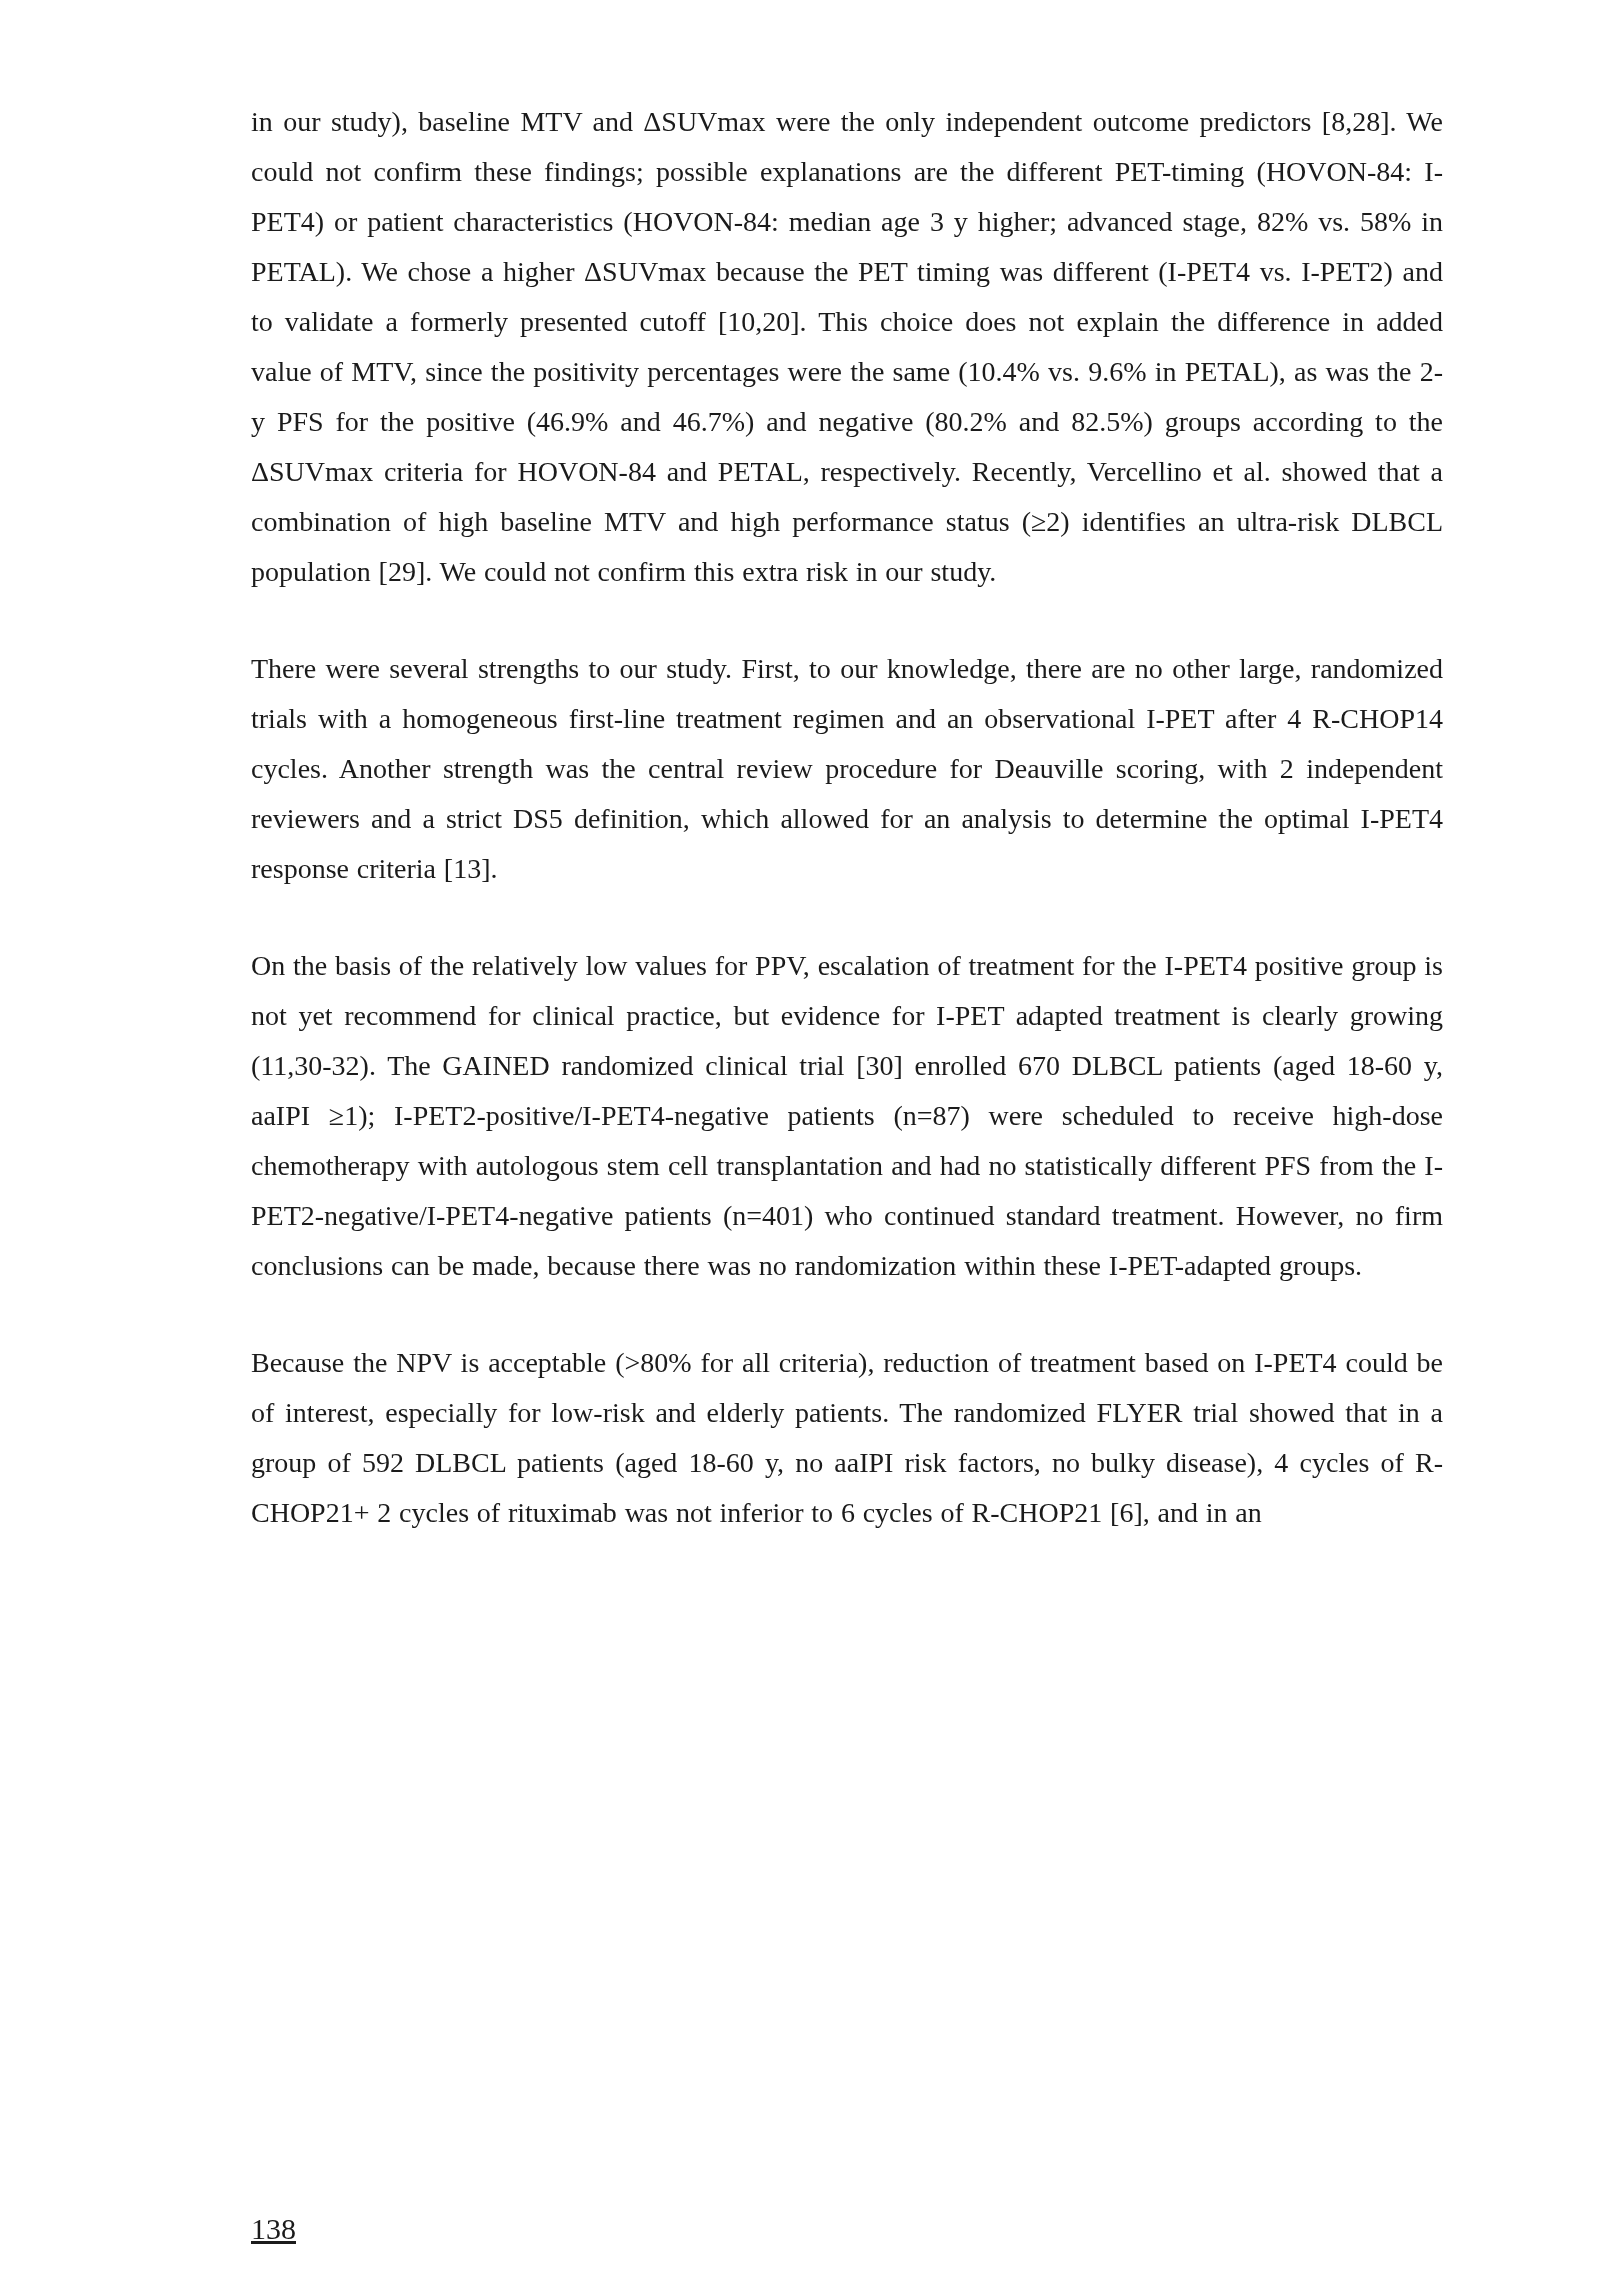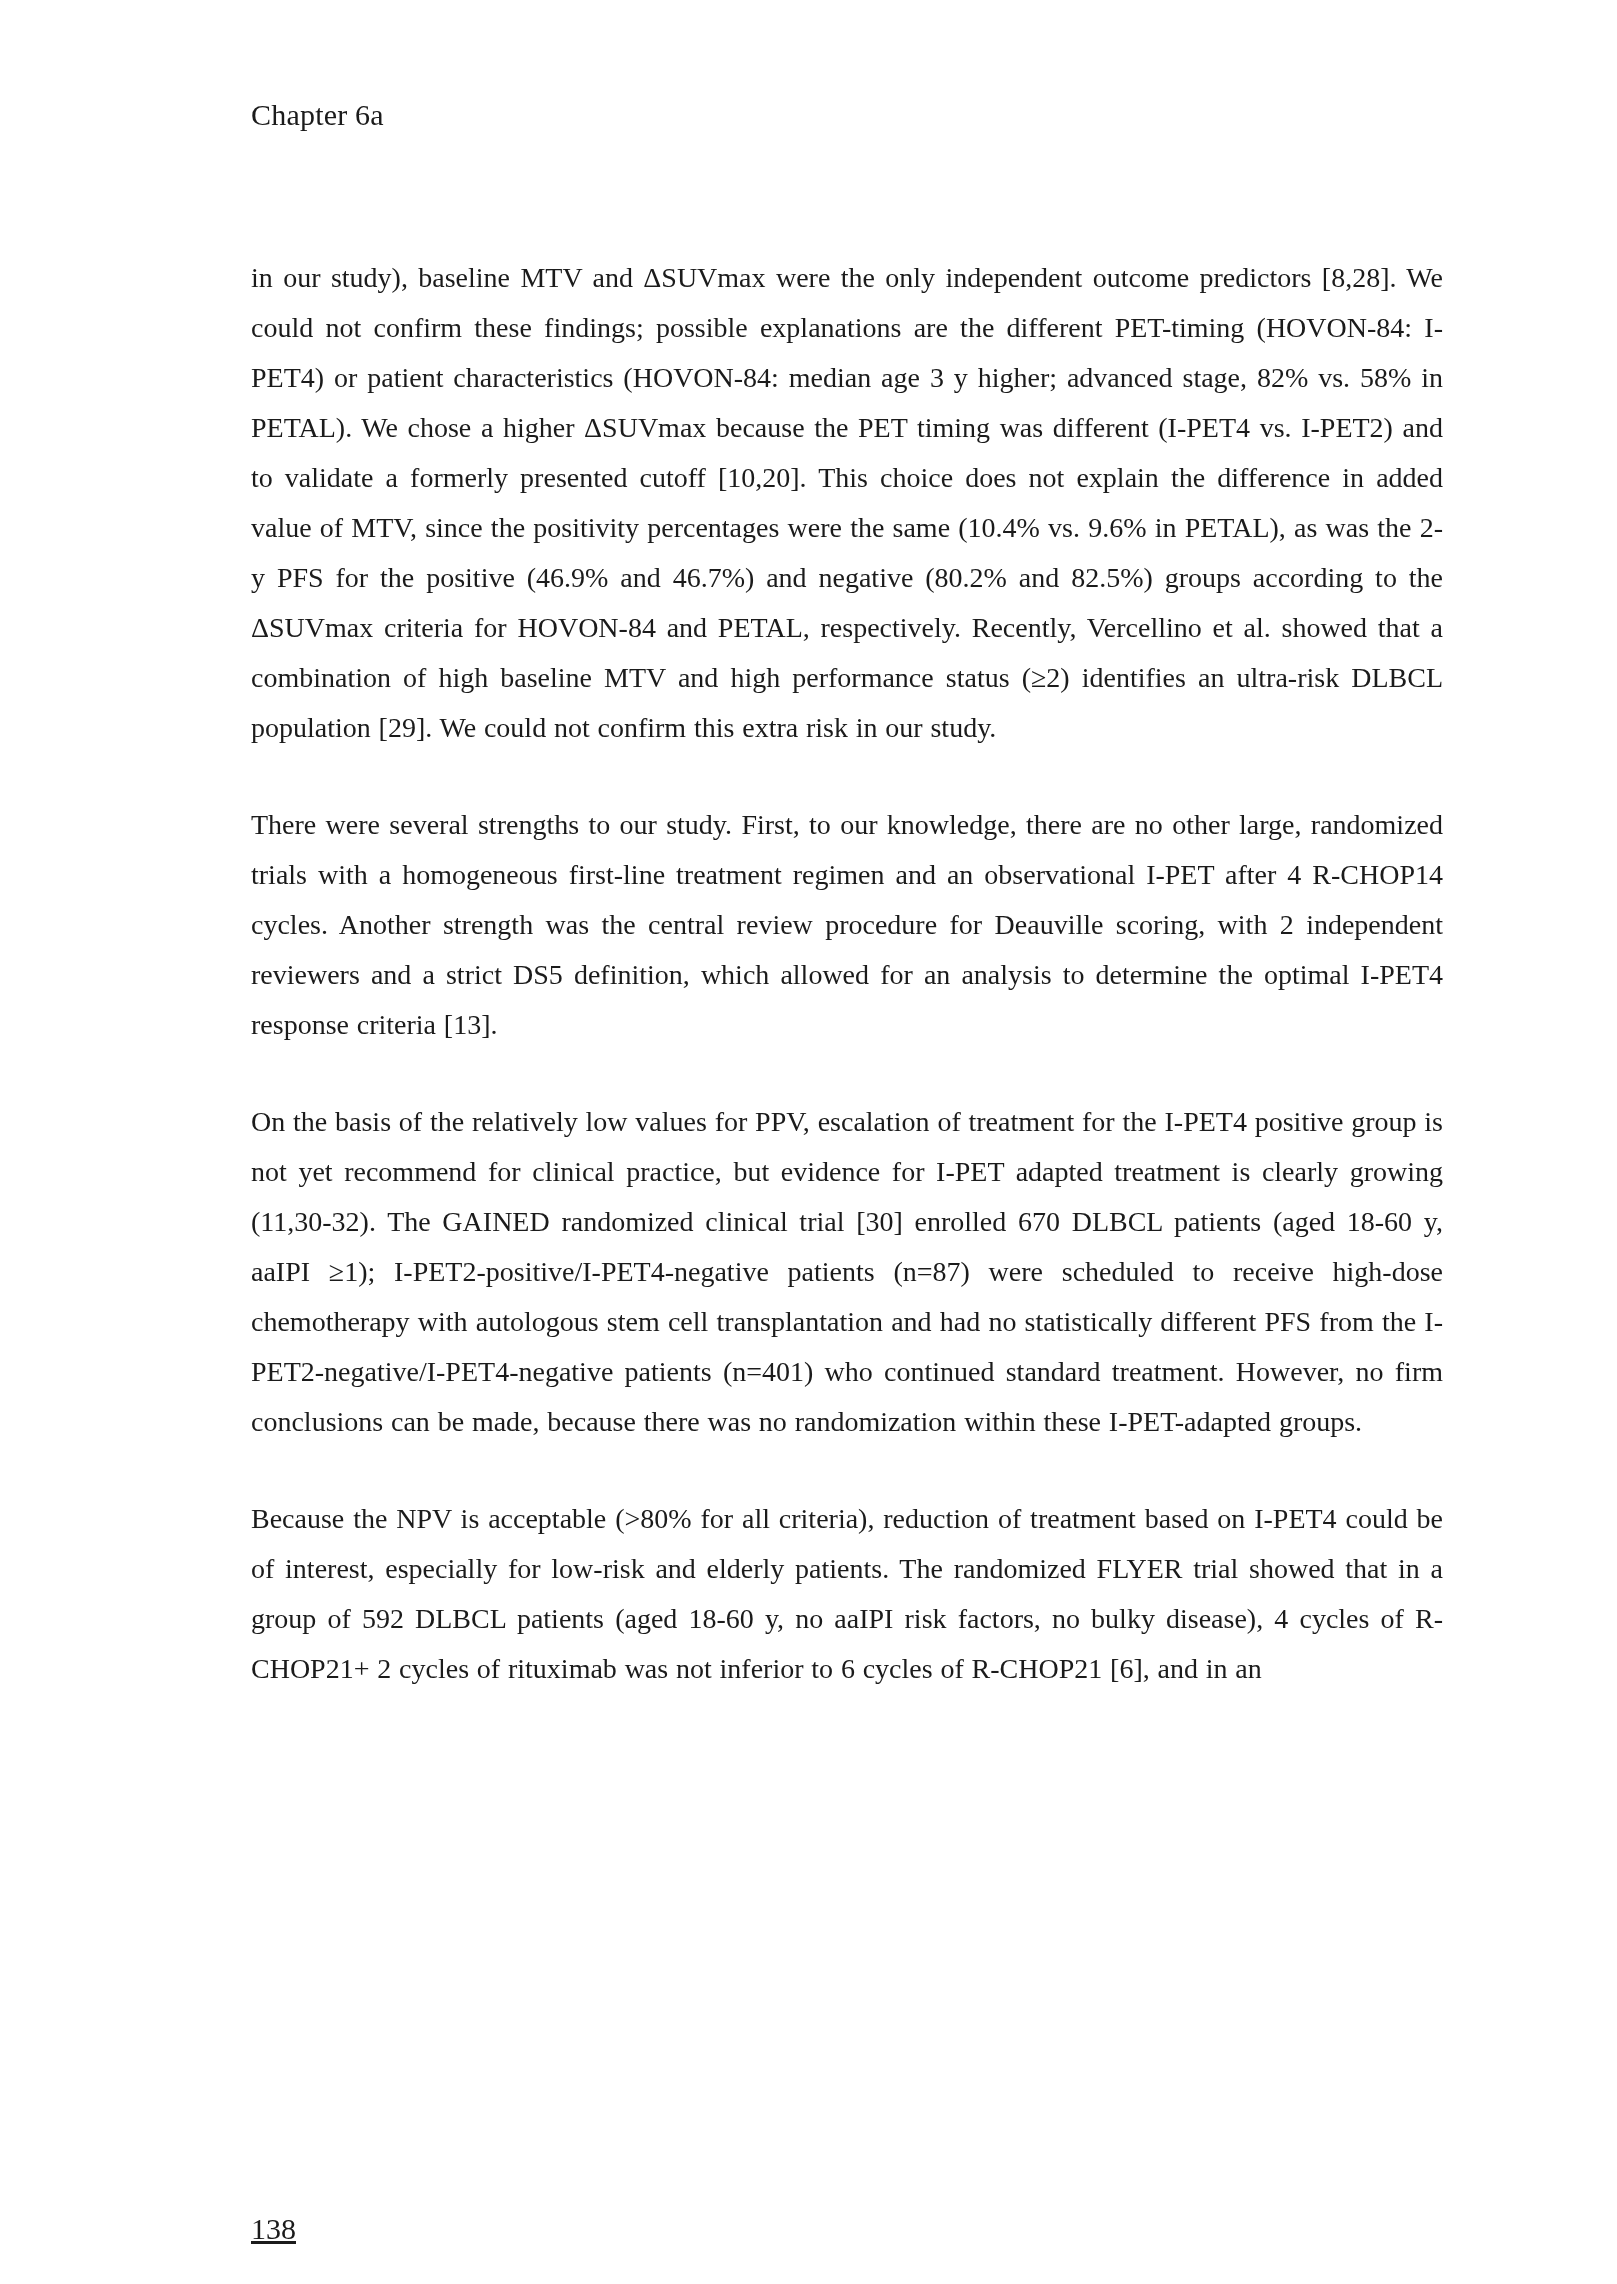--- a/index.html
+++ b/index.html
@@ -42,21 +42,20 @@
     font-size: 30px;
     line-height: 1;
     text-decoration: underline;
   }
 </style>
 </head>
 <body>
 
 <div class="page">
 
-  <div class="running-head">Chapter 6a</div>
 
   <div class="body-text">
     <p class="body-para">in our study), baseline MTV and ΔSUVmax were the only independent outcome predictors [8,28]. We could not confirm these findings; possible explanations are the different PET-timing (HOVON-84: I-PET4) or patient characteristics (HOVON-84: median age 3 y higher; advanced stage, 82% vs. 58% in PETAL). We chose a higher ΔSUVmax because the PET timing was different (I-PET4 vs. I-PET2) and to validate a formerly presented cutoff [10,20]. This choice does not explain the difference in added value of MTV, since the positivity percentages were the same (10.4% vs. 9.6% in PETAL), as was the 2-y PFS for the positive (46.9% and 46.7%) and negative (80.2% and 82.5%) groups according to the ΔSUVmax criteria for HOVON-84 and PETAL, respectively. Recently, Vercellino et al. showed that a combination of high baseline MTV and high performance status (≥2) identifies an ultra-risk DLBCL population [29]. We could not confirm this extra risk in our study.</p>
     <p class="body-para">There were several strengths to our study. First, to our knowledge, there are no other large, randomized trials with a homogeneous first-line treatment regimen and an observational I-PET after 4 R-CHOP14 cycles. Another strength was the central review procedure for Deauville scoring, with 2 independent reviewers and a strict DS5 definition, which allowed for an analysis to determine the optimal I-PET4 response criteria [13].</p>
     <p class="body-para">On the basis of the relatively low values for PPV, escalation of treatment for the I-PET4 positive group is not yet recommend for clinical practice, but evidence for I-PET adapted treatment is clearly growing (11,30-32). The GAINED randomized clinical trial [30] enrolled 670 DLBCL patients (aged 18-60 y, aaIPI ≥1); I-PET2-positive/I-PET4-negative patients (n=87) were scheduled to receive high-dose chemotherapy with autologous stem cell transplantation and had no statistically different PFS from the I-PET2-negative/I-PET4-negative patients (n=401) who continued standard treatment. However, no firm conclusions can be made, because there was no randomization within these I-PET-adapted groups.</p>
     <p class="body-para">Because the NPV is acceptable (&gt;80% for all criteria), reduction of treatment based on I-PET4 could be of interest, especially for low-risk and elderly patients. The randomized FLYER trial showed that in a group of 592 DLBCL patients (aged 18-60 y, no aaIPI risk factors, no bulky disease), 4 cycles of R-CHOP21+ 2 cycles of rituximab was not inferior to 6 cycles of R-CHOP21 [6], and in an</p>
   </div>
 
   <div class="page-number">138</div>
 

